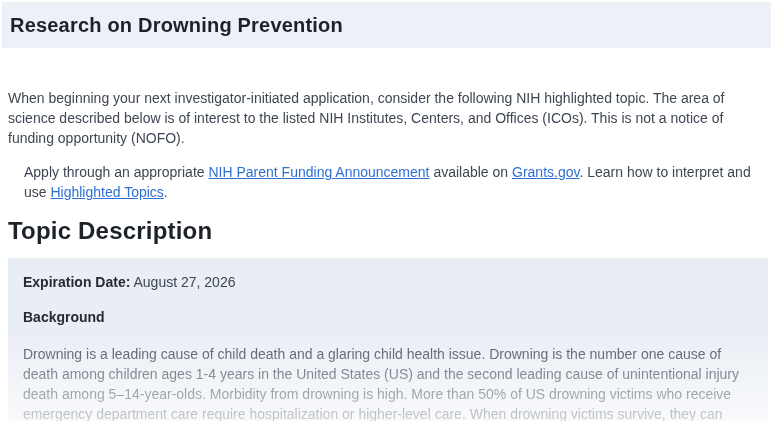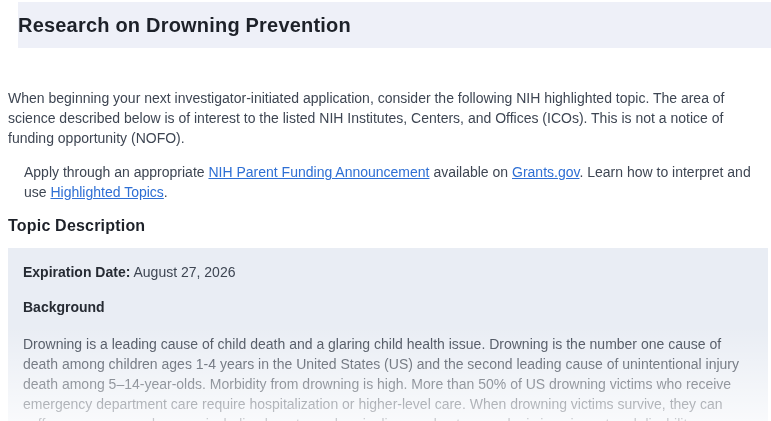--- a/index.html
+++ b/index.html
@@ -7,25 +7,26 @@
   body {
     width: 771px;
     height: 421px;
     overflow: hidden;
     position: relative;
     font-family: "Liberation Sans", sans-serif;
     color: var(--body-text, #3e4653);
   }
 
   .header-band {
-    margin: 2px 0 0 18px;
+    margin: 2px 0 0 2px;
     height: 46px;
     background: var(--header-bg, #eef0f8);
     display: flex;
     align-items: center;
+    padding-left: 8px;
   }
   .page-title {
     font-size: 20px;
     font-weight: 700;
     color: var(--title-text, #1d2129);
     letter-spacing: 0.2px;
   }
 
   main {
     padding-left: 8px;
@@ -41,21 +42,21 @@
   .apply-paragraph { margin: 14px 5px 0 16px; }
 
   a.inline-link {
     color: var(--link, #2e6fd4);
     text-decoration: underline;
     cursor: pointer;
   }
 
   .section-heading {
     margin-top: 15px;
-    font-size: 16px;
+    font-size: 24px;
     font-weight: 700;
     color: var(--title-text, #1d2129);
     letter-spacing: 0.2px;
   }
 
   .topic-panel {
     margin-top: 13px;
     background: var(--panel-bg, #e9edf4);
     padding: 14px 15px 120px 15px;
   }

